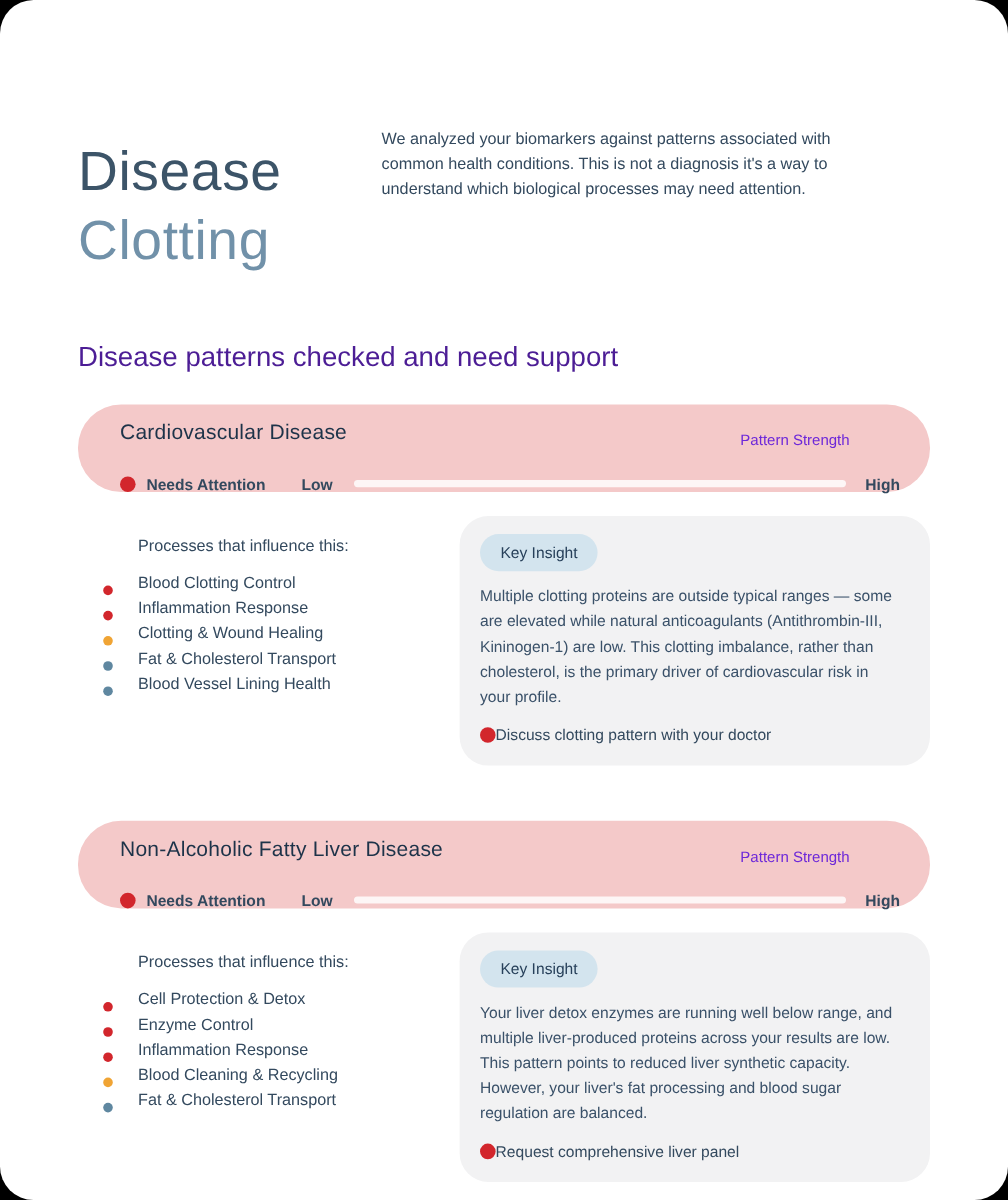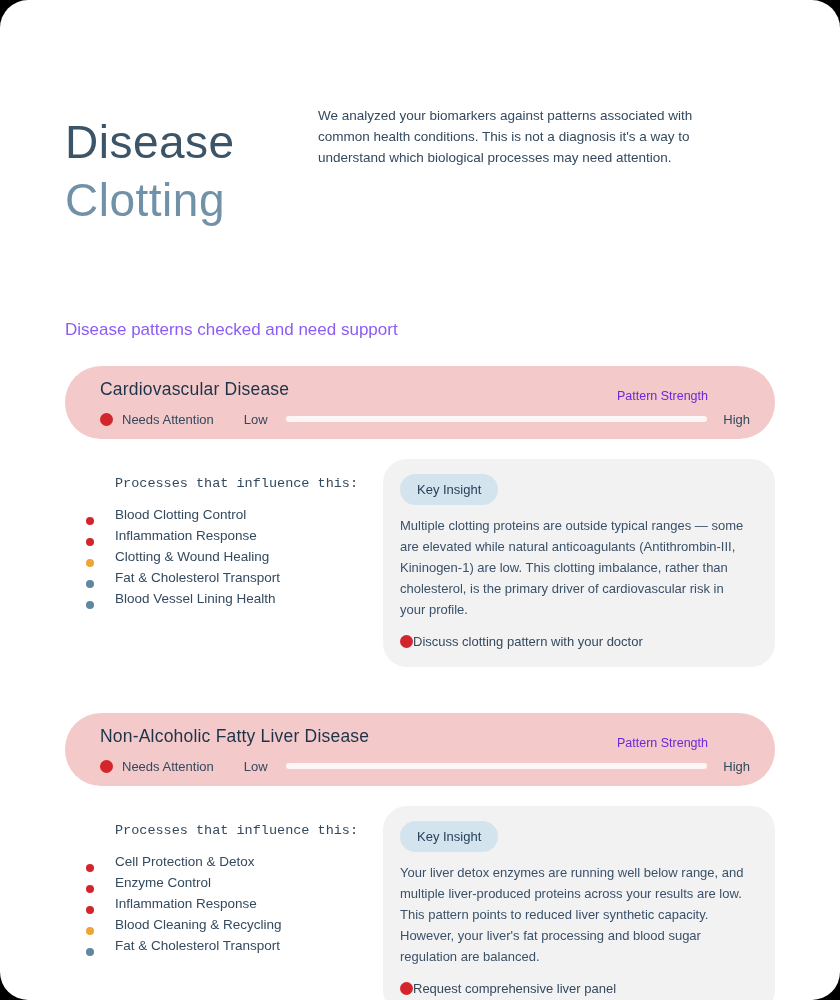--- a/index.html
+++ b/index.html
@@ -9,41 +9,41 @@
     border-radius:28px; overflow:hidden; box-sizing:border-box;
     padding:0 65px; margin:0 auto;
   }
   
   .header { display:flex; margin-top:82px; }
   .page-title { width:253px; font-size:46px; line-height:58px; font-weight:500; letter-spacing:0.5px; }
   .title-l1 { color:#3c5468; display:block; }
   .title-l2 { color:#7191a9; display:block; }
   .intro { margin-top:23px; width:375px; font-size:13.5px; line-height:21px; color:#33495e; }
   
-  .section-heading { margin-top:60px; font-size:17px; font-weight:500; color:#8b5cf6; }
+  .section-heading { margin-top:24px; font-size:23px; font-weight:500; color:#4c1d95; }
   
   .card { margin-top:26px; }
   .card + .card { margin-top:46px; }
   .banner {
     position:relative; height:73px; box-sizing:border-box;
     background:#f4c9c9; border-radius:36px; padding:13px 25px 12px 35px;
   }
   .banner-title { font-size:17.5px; font-weight:500; color:#1d3349; letter-spacing:0.2px; }
   .pattern-strength { position:absolute; top:23px; right:67px; font-size:12.5px; color:#6d28d9; }
-  .status-row { display:flex; align-items:center; margin-top:12px; }
+  .status-row { display:flex; align-items:center; margin-top:25px;font-weight:bold; }
   .dot { width:13px; height:13px; border-radius:50%; flex:none; }
   .status-label { margin-left:9px; margin-right:30px; font-size:13px; color:#33495e; }
   .low-label { margin-right:18px; font-size:13px; color:#33495e; }
   .high-label { margin-left:16px; font-size:13px; color:#33495e; }
   .bar-track { flex:1; height:6px; border-radius:3px; background:#fdf6f6; overflow:hidden; }
   .bar-fill { height:100%; border-radius:3px; }
   
   .card-body { display:flex; align-items:flex-start; margin-top:20px; }
   .processes { width:318px; box-sizing:border-box; padding:17px 20px 0 0; }
-  .processes-heading { padding-left:50px; font-size:13.5px; color:#33495e;font-family:Liberation Mono, monospace; }
+  .processes-heading { padding-left:50px; font-size:13.5px; color:#33495e; }
   .process-list { list-style:none; margin:13px 0 0 0; padding:0; }
   .process-item { display:flex; align-items:flex-end; line-height:21px; }
   .bullet { width:8px; height:8px; border-radius:50%; flex:none; margin:6px 21px 0 21px; }
   .process-label { font-size:13.5px; color:#33495e; }
   
   .insight { flex:1; background:#f2f2f3; border-radius:24px; padding:15px 25px 18px 17px; box-sizing:border-box; }
   .insight-badge {
     display:inline-block; background:#d3e4ee; color:#27405a;
     font-size:13px; padding:8px 17px; border-radius:17px;
   }

